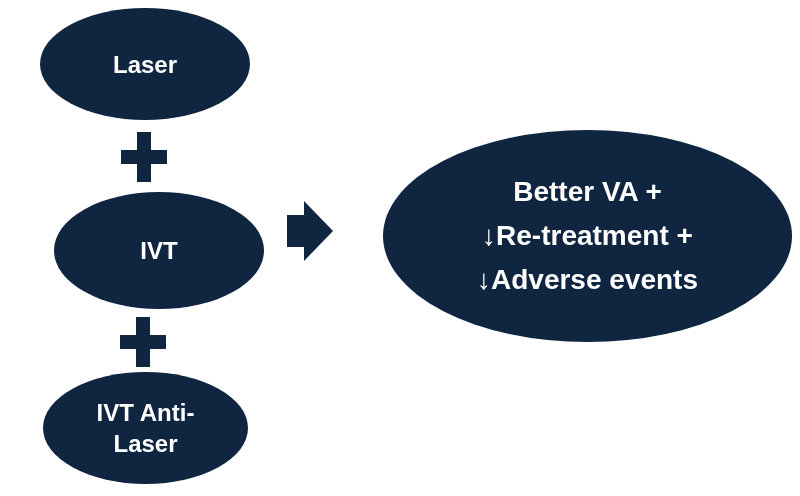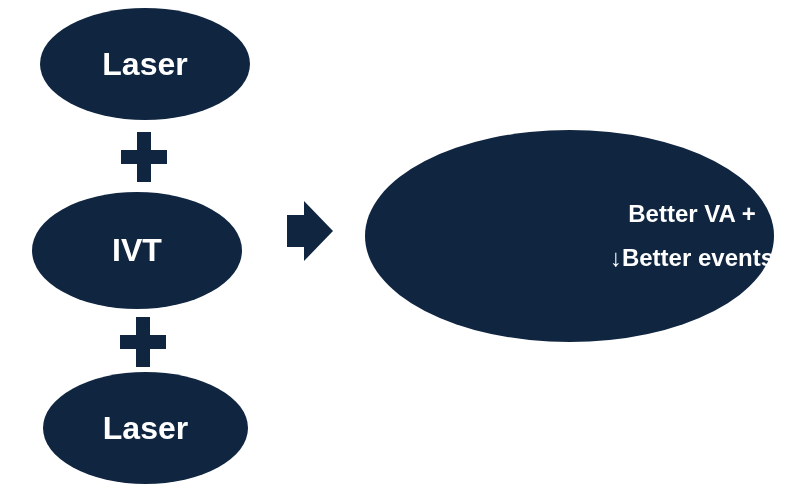--- a/index.html
+++ b/index.html
@@ -21,27 +21,27 @@
     border-radius: 50%;
     display: flex;
     align-items: center;
     justify-content: center;
     text-align: center;
     color: #ffffff;
     font-weight: bold;
   }
   .ellipse .line { display: block; }
 
-  .node-small { font-size: 32px; line-height: 31px; }
+  .node-small { font-size: 24px; line-height: 31px; }
 
   #node-laser        { left: 40px;  top: 8px;   width: 210px; height: 112px; }
-  #node-steroids     { left: 32px;  top: 192px; width: 210px; height: 117px; }
+  #node-steroids     { left: 54px;  top: 192px; width: 210px; height: 117px; }
   #node-antivegf     { left: 43px;  top: 372px; width: 205px; height: 112px; }
-  #node-outcome      { left: 365px; top: 130px; width: 409px; height: 212px;
-                       font-size: 24px; line-height: 44px; justify-content: flex-end; }
+  #node-outcome      { left: 383px; top: 130px; width: 409px; height: 212px;
+                       font-size: 28px; line-height: 44px; }
 
   .plus {
     position: absolute;
     width: 46px;
     height: 50px;
   }
   .plus .v {
     position: absolute;
     left: 16px; top: 0;
     width: 14px; height: 50px;
@@ -98,29 +98,31 @@
     </div>
   </div>
 
   <div class="plus" id="plus-2">
     <div class="v"></div>
     <div class="h"></div>
   </div>
 
   <div class="ellipse node-small" id="node-antivegf">
     <div>
+      <span class="line">IVT Anti-</span>
       <span class="line">Laser</span>
     </div>
   </div>
 
   <div class="arrow-right">
     <div class="shaft"></div>
     <div class="head"></div>
   </div>
 
   <div class="ellipse" id="node-outcome">
     <div>
       <span class="line">Better VA +</span>
-      <span class="line">↓Better events</span>
+      <span class="line">↓Re-treatment +</span>
+      <span class="line">↓Adverse events</span>
     </div>
   </div>
 
 </div>
 
 </body></html>

